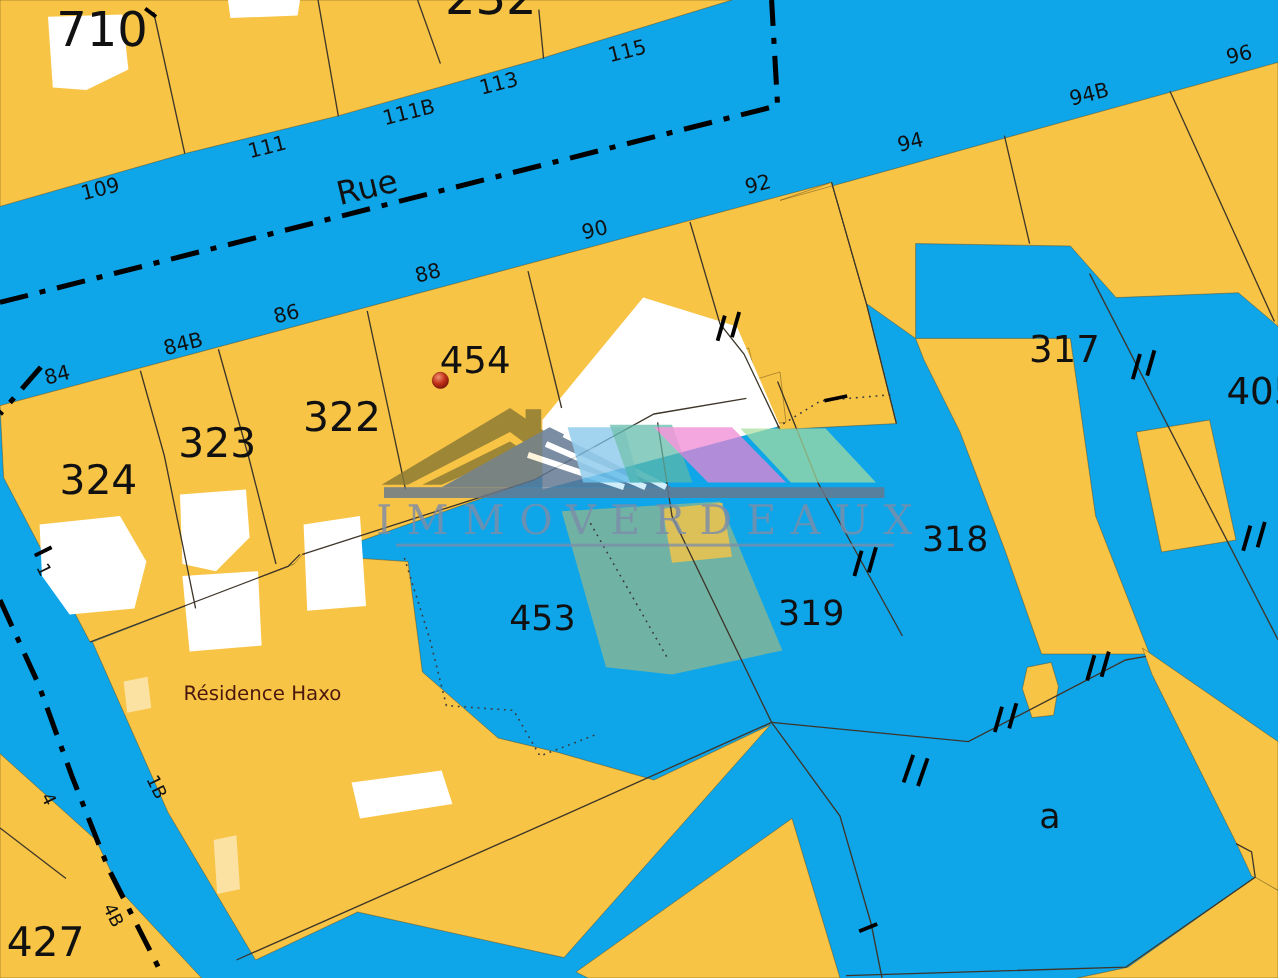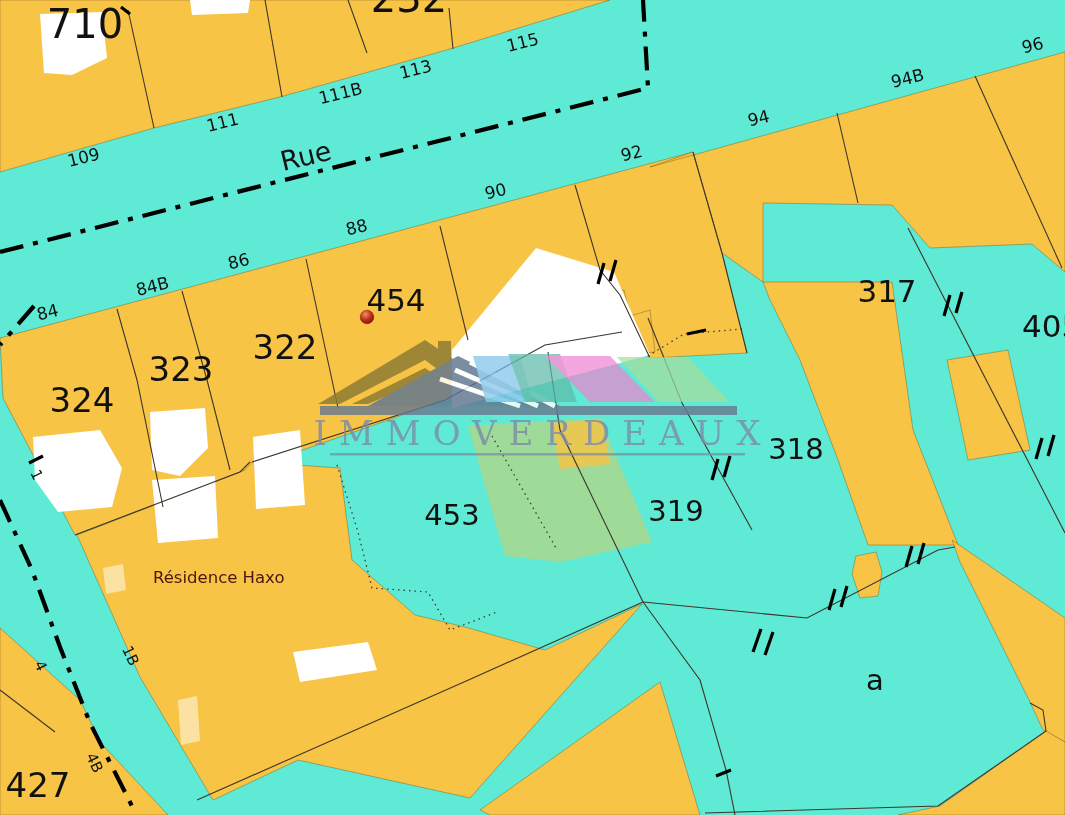--- a/index.html
+++ b/index.html
@@ -1,16 +1,16 @@
 <!DOCTYPE html>
 <html><head>
 <meta charset="utf-8">
 <style>
   html,body{margin:0;padding:0;background:#fff;}
-  .map-wrap{width:1065px;height:815px;overflow:hidden;position:relative;background:#5eead4;
+  .map-wrap{width:1065px;height:815px;overflow:hidden;position:relative;background:#0ea5e9;
             font-family:"DejaVu Sans", sans-serif;}
   svg{display:block;}
   text{fill:#111111;font-family:"DejaVu Sans", sans-serif;}
   .house{font-size:17px;}
   .pnum-xl{font-size:40px;}
   .pnum-l{font-size:34px;}
   .pnum-m{font-size:31px;}
   .pnum-s{font-size:29px;}
   .street-name{font-size:27px;}
   .side-num{font-size:15px;}

